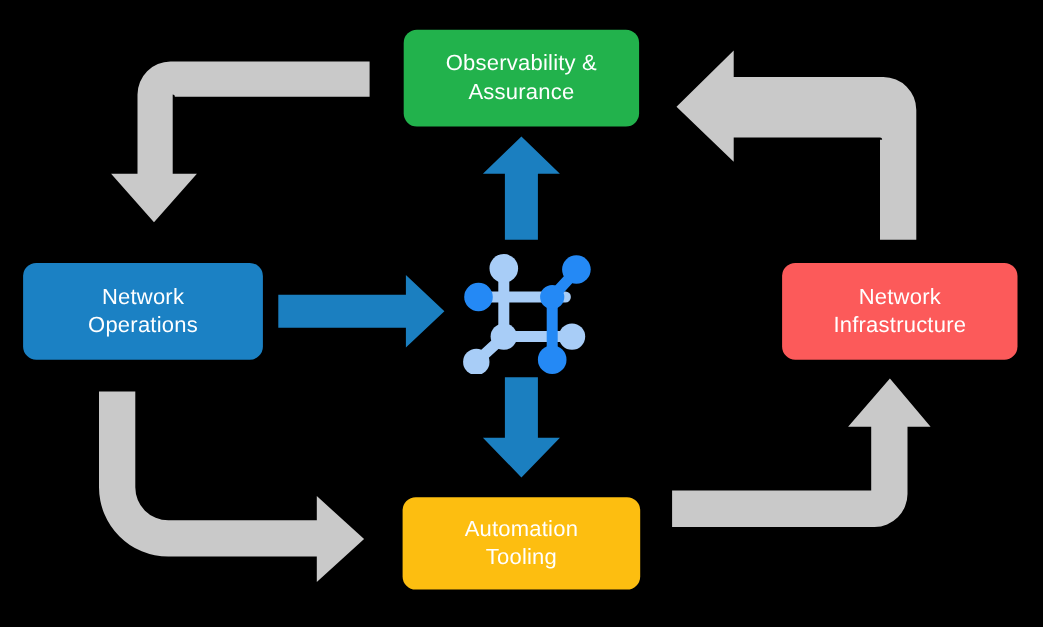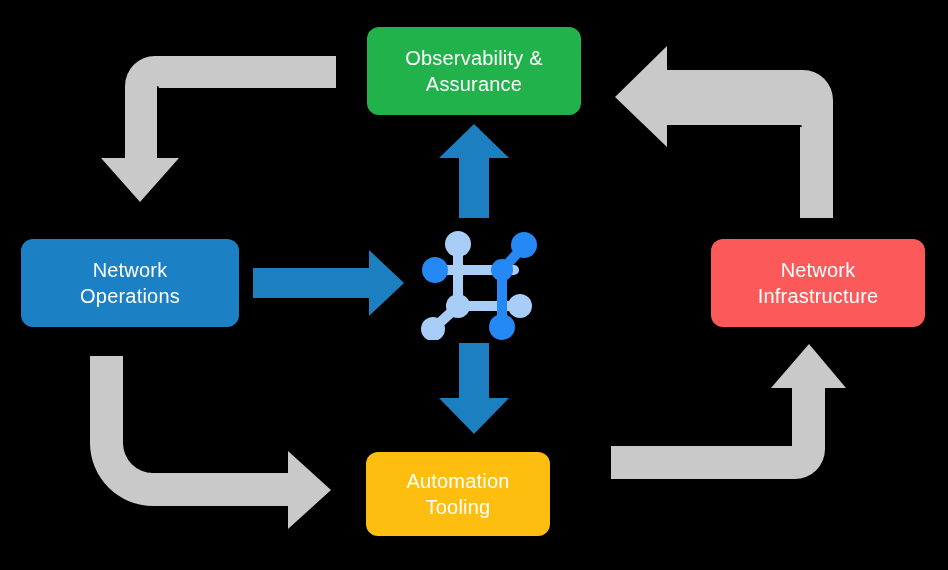--- a/index.html
+++ b/index.html
@@ -37,21 +37,21 @@
   #box-observability {
     left: 367px; top: 27px; width: 214px; height: 88px;
   }
   #box-network-operations {
     left: 21px; top: 239px; width: 218px; height: 88px;
   }
   #box-network-infrastructure {
     left: 711px; top: 239px; width: 214px; height: 88px;
   }
   #box-automation-tooling {
-    left: 366px; top: 452px; width: 184px; height: 84px;
+    left: 366px; top: 452px; width: 216px; height: 84px;
   }
   .flow-svg {
     position: absolute;
     left: 0; top: 0;
     width: 948px;
     height: 570px;
   }
   .center-icon {
     position: absolute;
     left: 418px;

